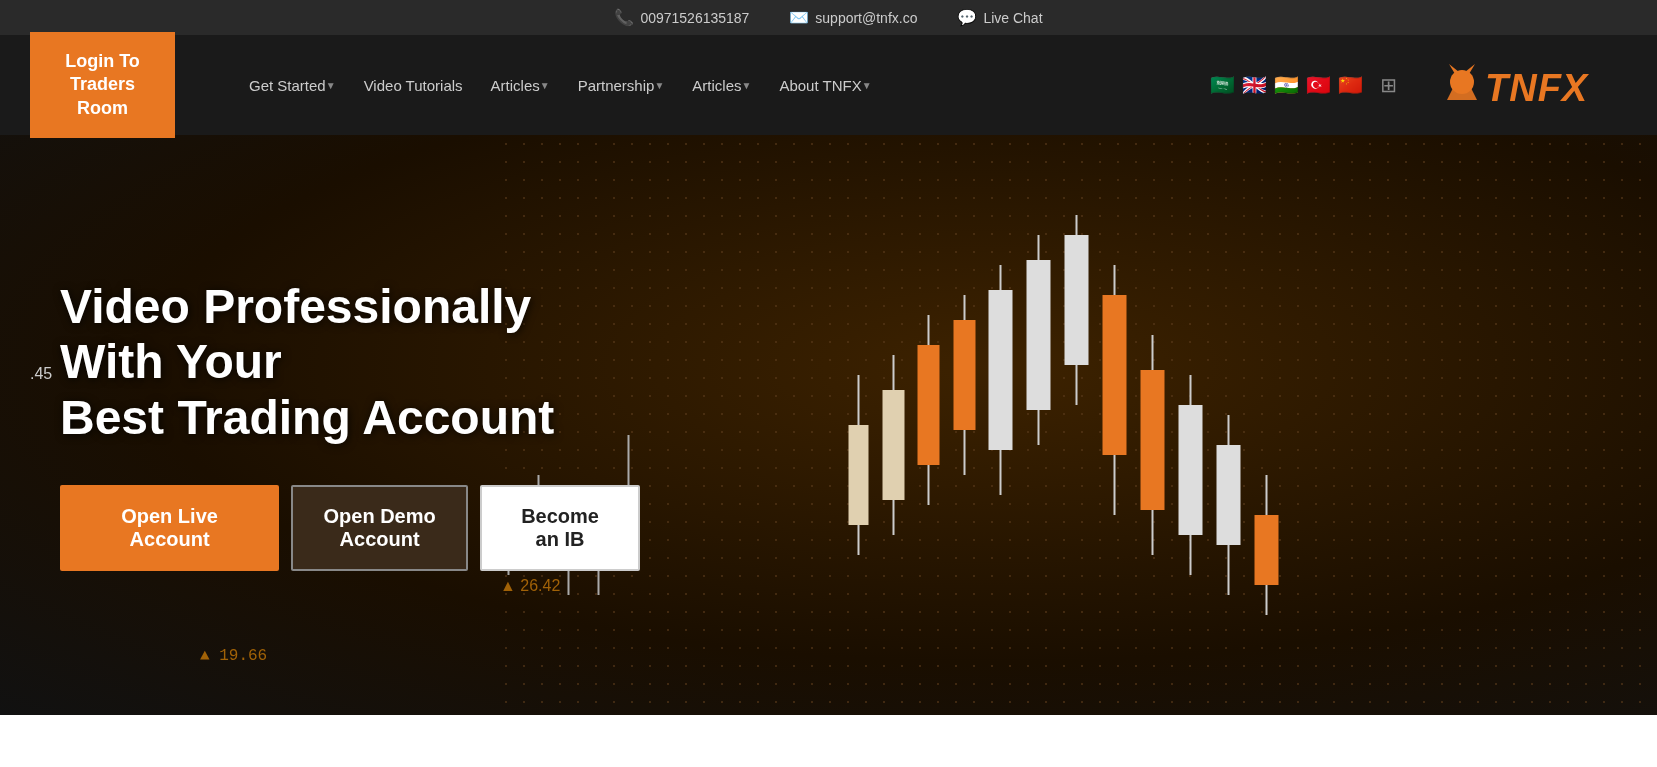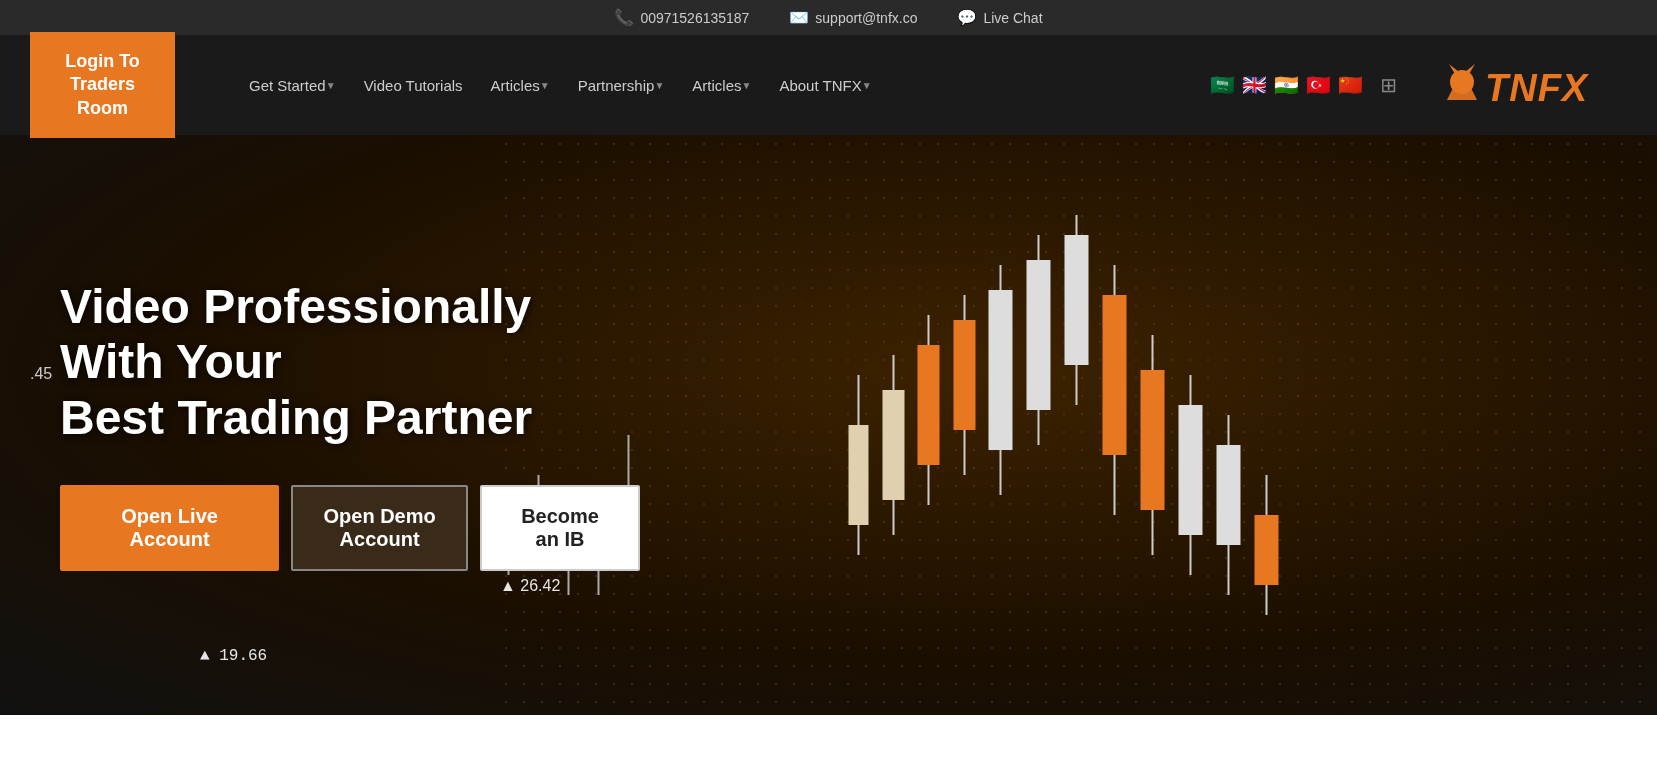--- a/index.html
+++ b/index.html
@@ -183,21 +183,21 @@
 
     
     .price-label {
       position: absolute;
       color: #ccc;
       font-size: 16px;
       display: flex;
       align-items: center;
       gap: 4px;
     }
-    .price-up { color: #e5e5e5; text-align: right; }
+    .price-up { color: #a16207; text-align: right; }
     .price-label-1 { bottom: 120px; left: 500px; }
     .price-label-2 { bottom: 50px; left: 200px; font-family: Liberation Mono, monospace; }
     .price-label-3 { top: 230px; left: 30px; }
   </style>
 </head>
 <body>
 
 <div class="top-bar">
   <div class="top-bar-item">
     <span class="icon">📞</span>
@@ -332,21 +332,21 @@
   <div class="price-label price-label-1">
     <span class="price-up">▲ 26.42</span>
   </div>
   <div class="price-label price-label-2">
     <span class="price-up">▲ 19.66</span>
   </div>
 
   <div class="hero-content">
     <h1 class="hero-title">
       <span>Video Professionally With Your</span><br>
-      <span>Best Trading Partner</span>
+      <span>Best Trading Account</span>
     </h1>
     <div class="hero-buttons">
       <button class="btn-live">Open Live Account</button>
       <button class="btn-demo">Open Demo Account</button>
       <button class="btn-ib">Become an IB</button>
     </div>
   </div>
 </div>
 
 </body></html>

